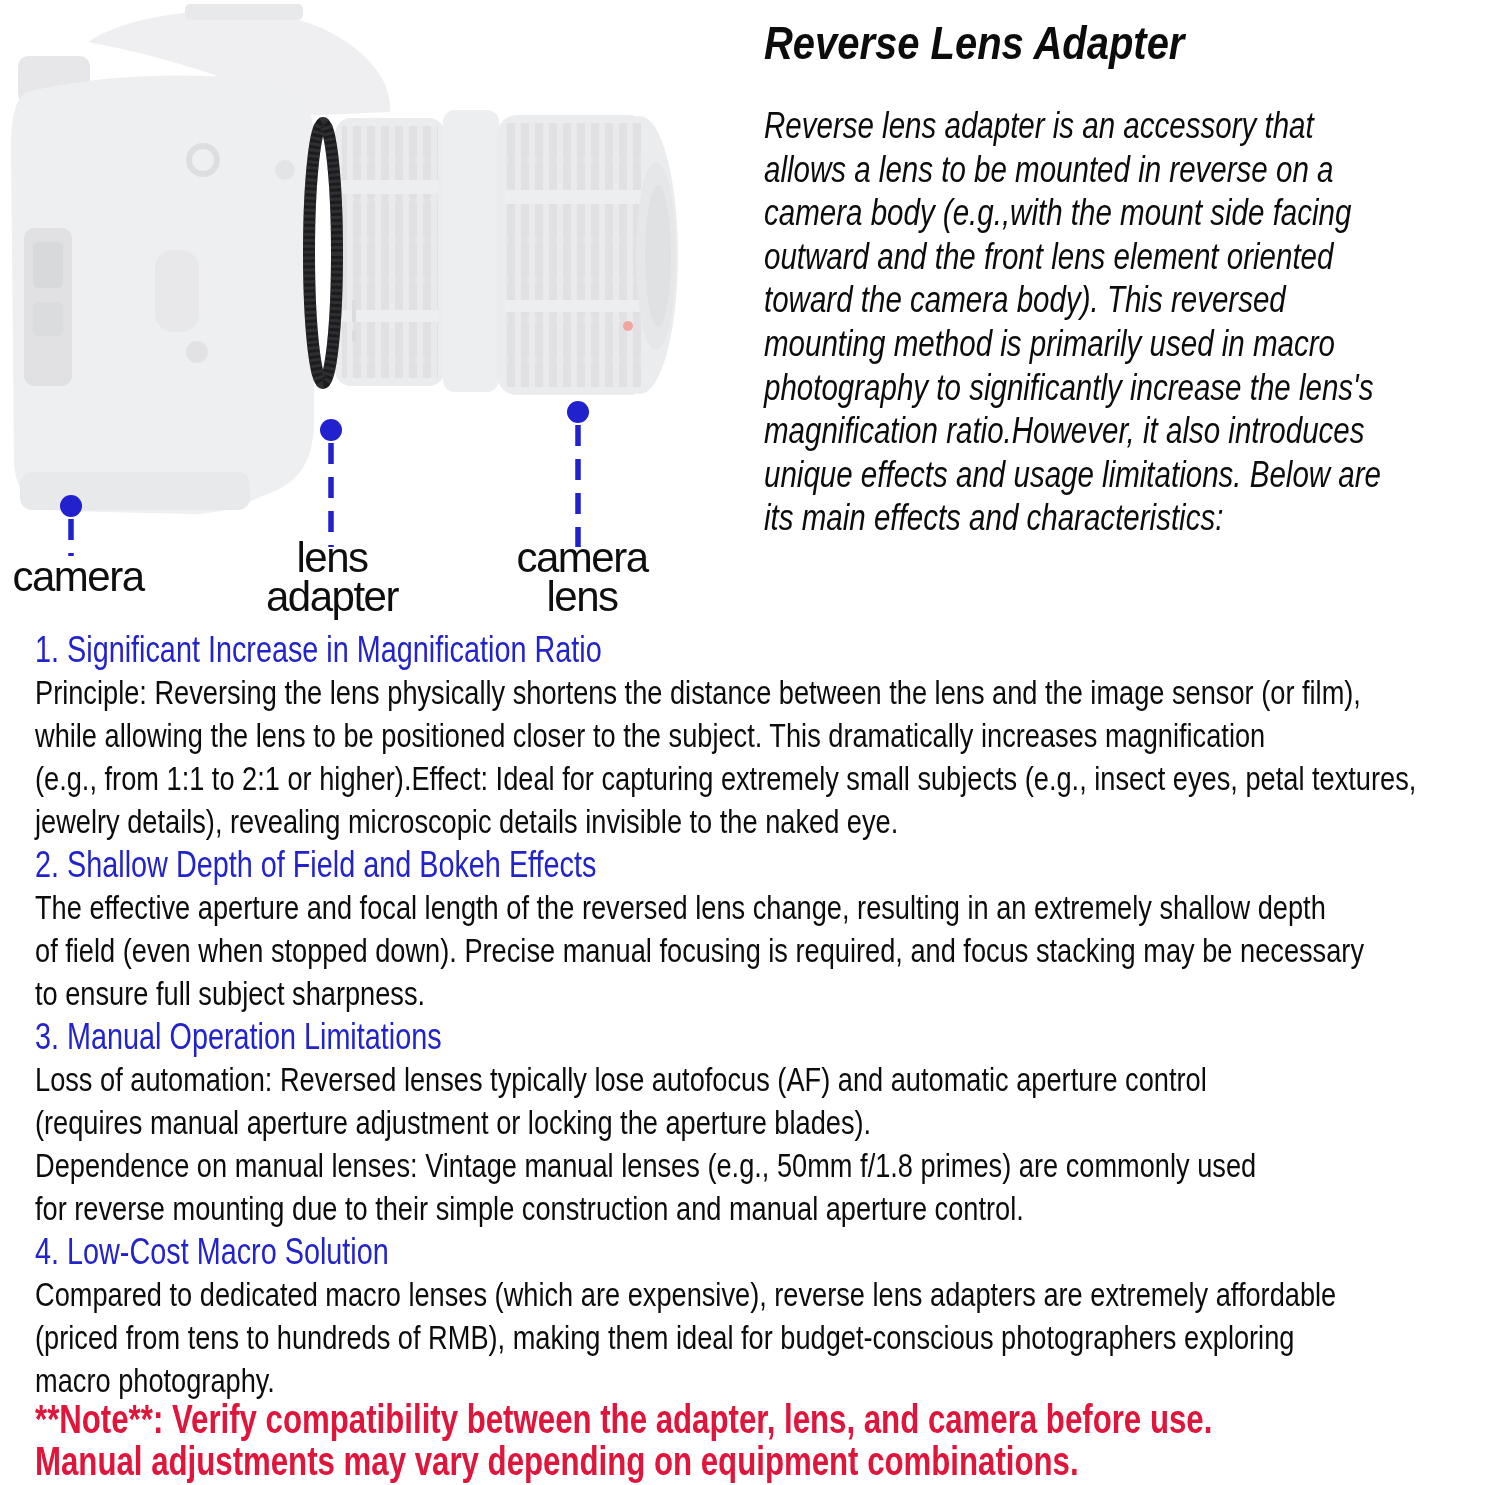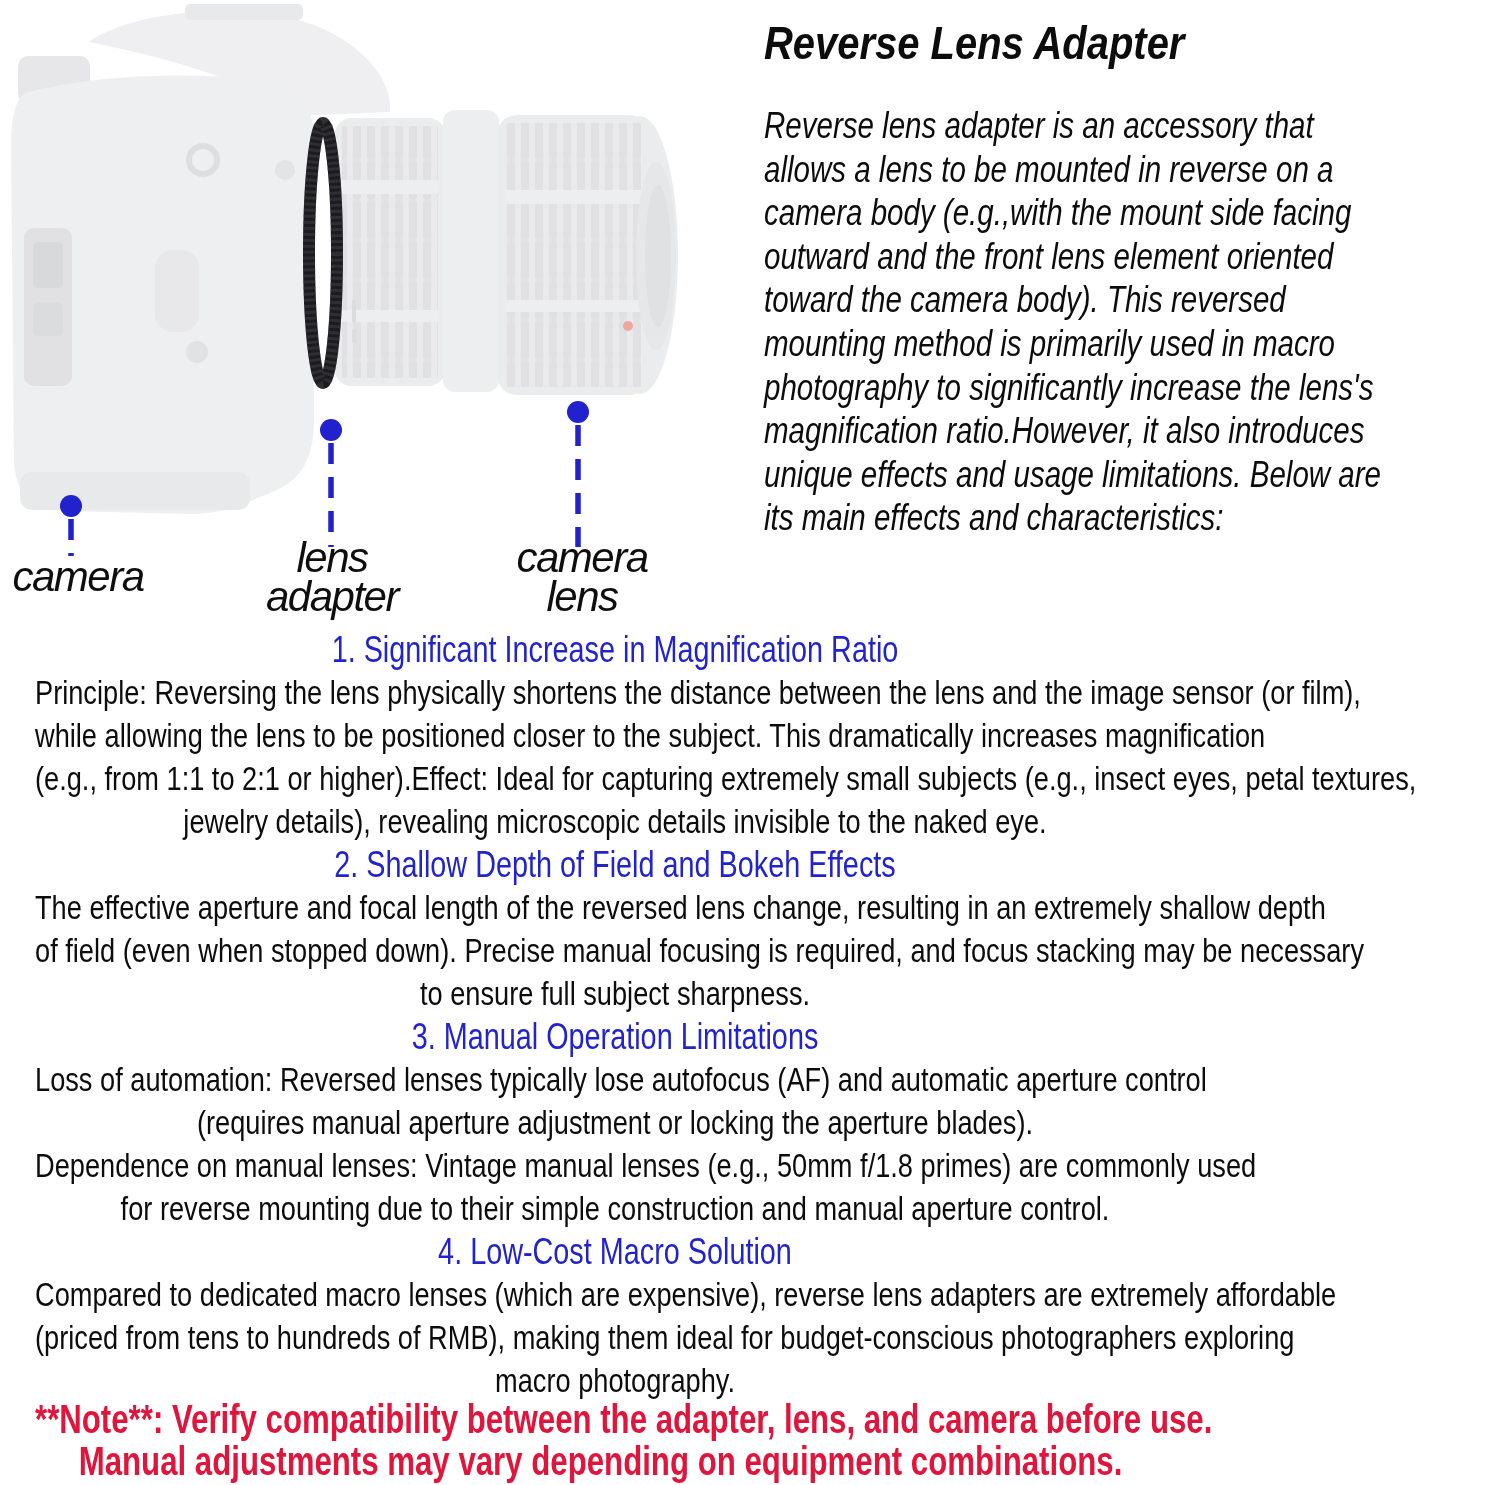--- a/index.html
+++ b/index.html
@@ -2,41 +2,41 @@
 <html><head>
 <meta charset="utf-8">
 <style>
   html, body { margin: 0; padding: 0; background: #ffffff; }
   .page {
     position: relative; width: 1485px; height: 1485px;
     background: #ffffff; overflow: hidden;
     font-family: "Liberation Sans", "DejaVu Sans", sans-serif;
     color: #0c0c0c;
   }
-  .fig { position: absolute; left: 0; top: 0; width: 700px; height: 632px; font-style: italic; }
+  .fig { position: absolute; left: 0; top: 0; width: 700px; height: 632px; }
   .fig svg { display: block; }
   .fig-label {
     position: absolute; text-align: center; font-size: 42px; line-height: 39px;
     color: #0e0e0e; white-space: pre-line; letter-spacing: -1.5px;
   }
   .lbl-camera  { left: 0px;   top: 557px; width: 156px; }
   .lbl-adapter { left: 242px; top: 538px; width: 180px; }
   .lbl-lens    { left: 492px; top: 538px; width: 180px; }
 
   .rightcol { position: absolute; left: 764px; top: 16px; width: 715px; font-style: italic; }
   .title {
     margin: 0; font-size: 47px; font-weight: bold; line-height: 54px;
     transform: scaleX(0.85); transform-origin: 0 0; white-space: pre;
   }
   .intro {
     margin: 34px 0 0 0; font-size: 36px; line-height: 43.6px;
     transform: scaleX(0.82); transform-origin: 0 0; white-space: pre;
   }
 
-  .sections { position: absolute; left: 35px; top: 628px; width: 1450px; text-align: center; }
+  .sections { position: absolute; left: 35px; top: 628px; width: 1450px; }
   .sec-h {
     margin: 0; font-weight: normal; color: #2323cb;
     font-size: 36px; line-height: 43px;
     transform: scaleX(0.80); transform-origin: 0 0; white-space: pre;
   }
   .sec-b {
     margin: 0; font-size: 34px; line-height: 43px;
     transform: scaleX(0.80); transform-origin: 0 0; white-space: pre;
   }
   .note {

